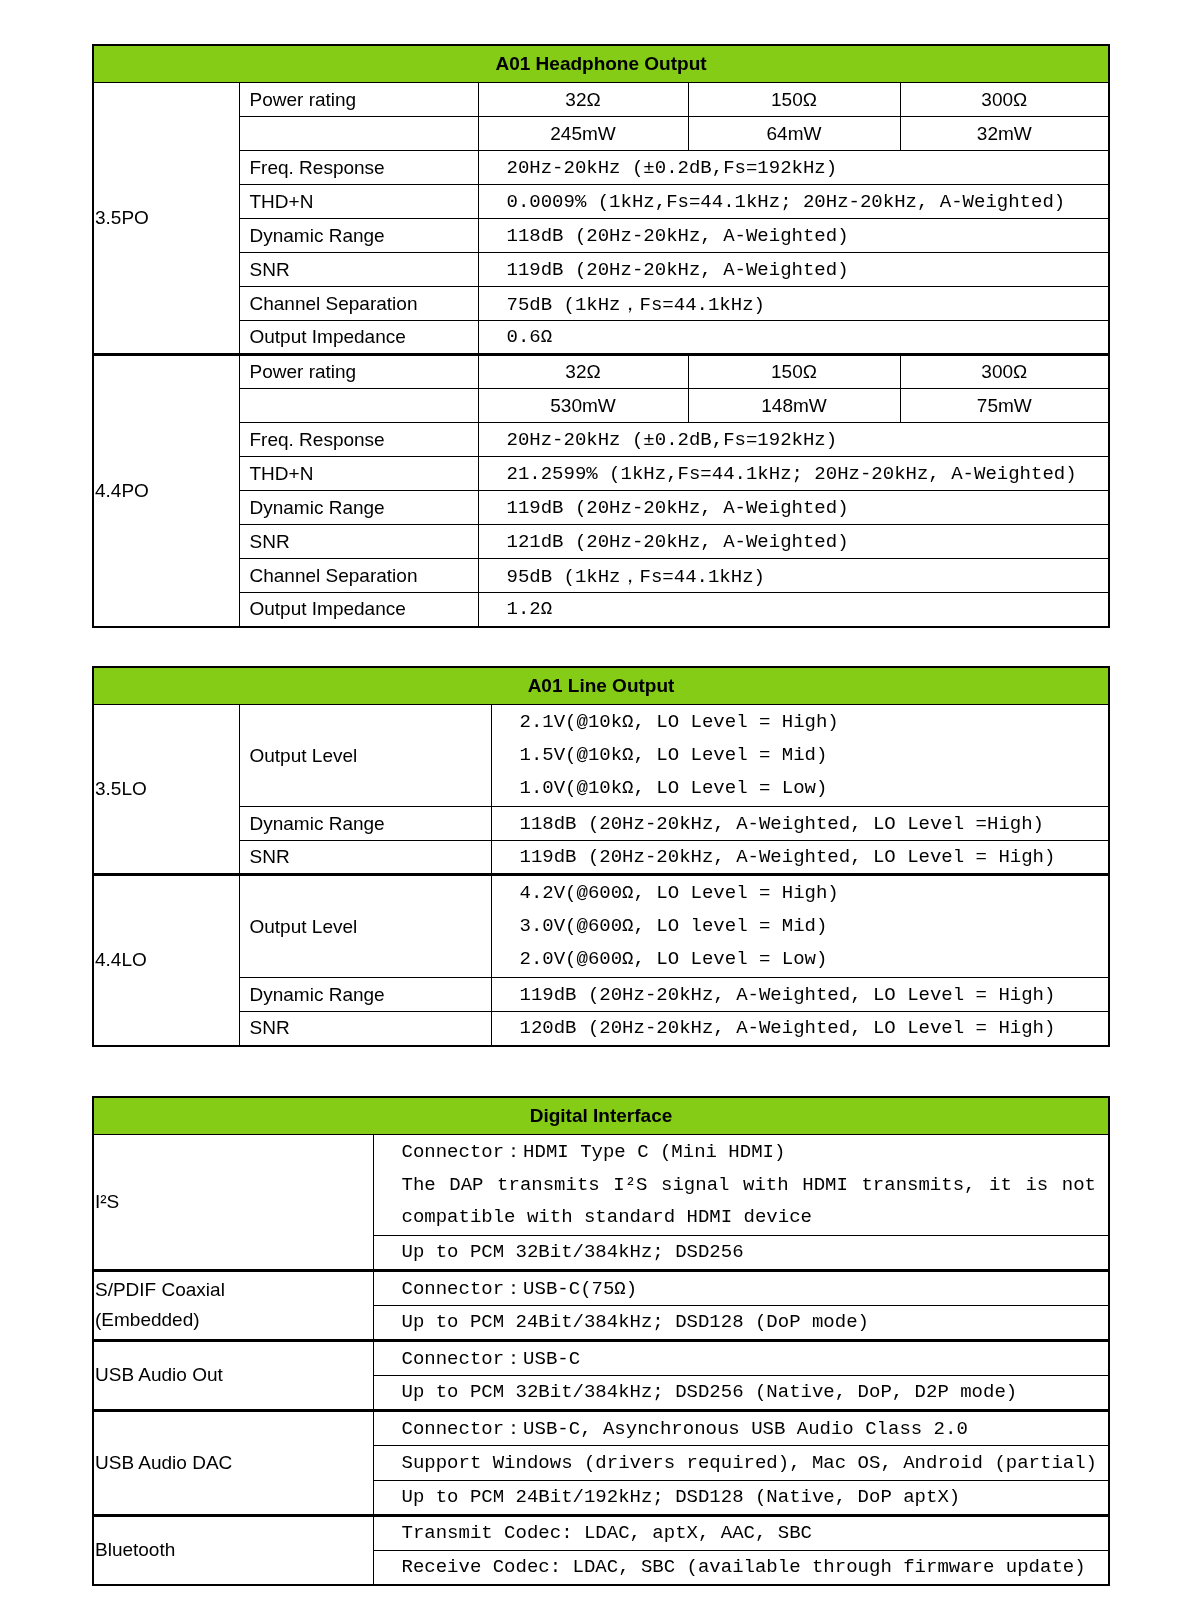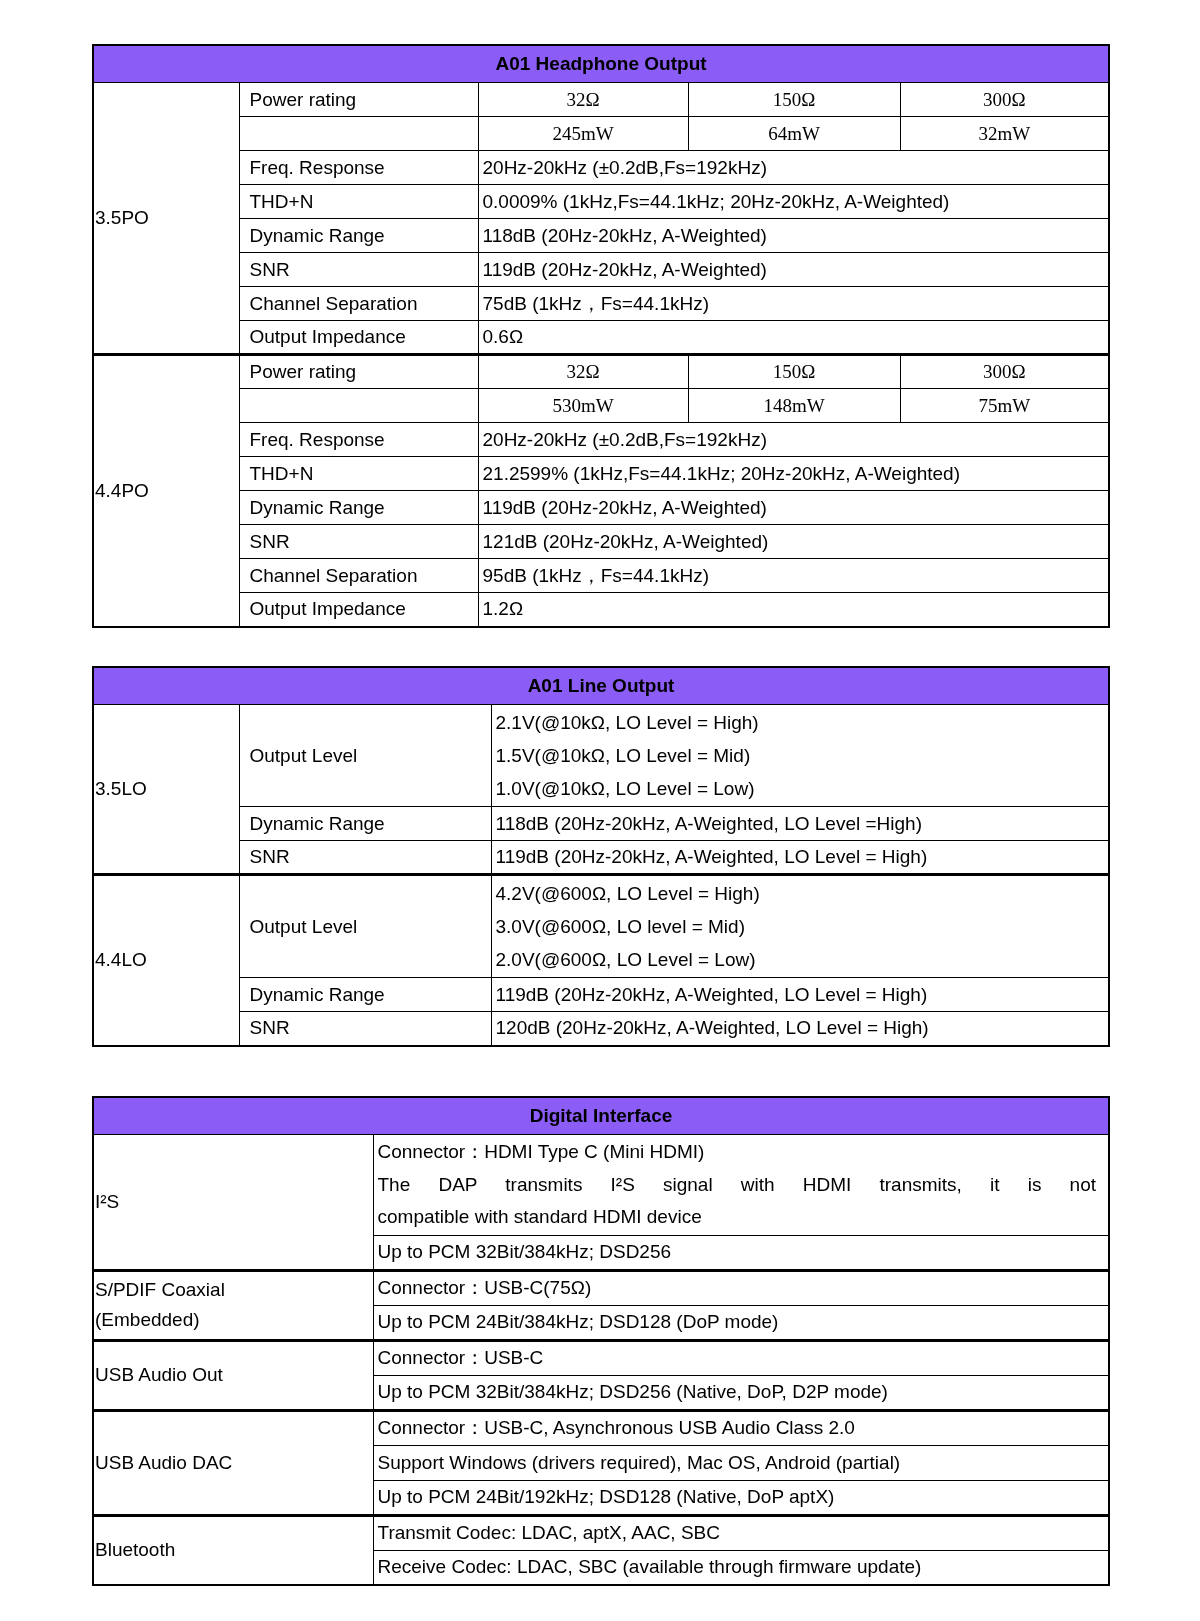--- a/index.html
+++ b/index.html
@@ -20,30 +20,30 @@
   }
   table.spec td{
     border:1.5px solid #000;
     font-size:19px;
     vertical-align:middle;
     overflow:hidden;
     white-space:nowrap;
   }
   td.thead{
     height:34px;
-    background:#8b5cf6;
+    background:#84cc16;
     text-align:center;
     font-weight:bold;
     font-size:20px;
   }
   tr.secdiv td{border-top:3px solid #000;}
   td.group{}
   td.lbl{padding-left:10px;text-align:left;}
-  td.val{padding-left:4px;text-align:left;}
-  td.ctr{text-align:center;font-family:Liberation Serif, serif;}
+  td.val{padding-left:28px;text-align:left;font-family:Liberation Mono, monospace;}
+  td.ctr{text-align:center;}
   #t1{top:44px;}
   #t1 tr{height:34px;}
   #t2{top:666px;}
   #t2 tr{height:34px;}
   .ol-cell div{line-height:33px;}
   #t3{top:1096px;}
   #t3 tr{height:35px;}
   .note-cell{padding-right:12px;margin-left:16px;}
   .note-cell div{line-height:32.5px;}
   .just{text-align:justify;text-align-last:justify;}

